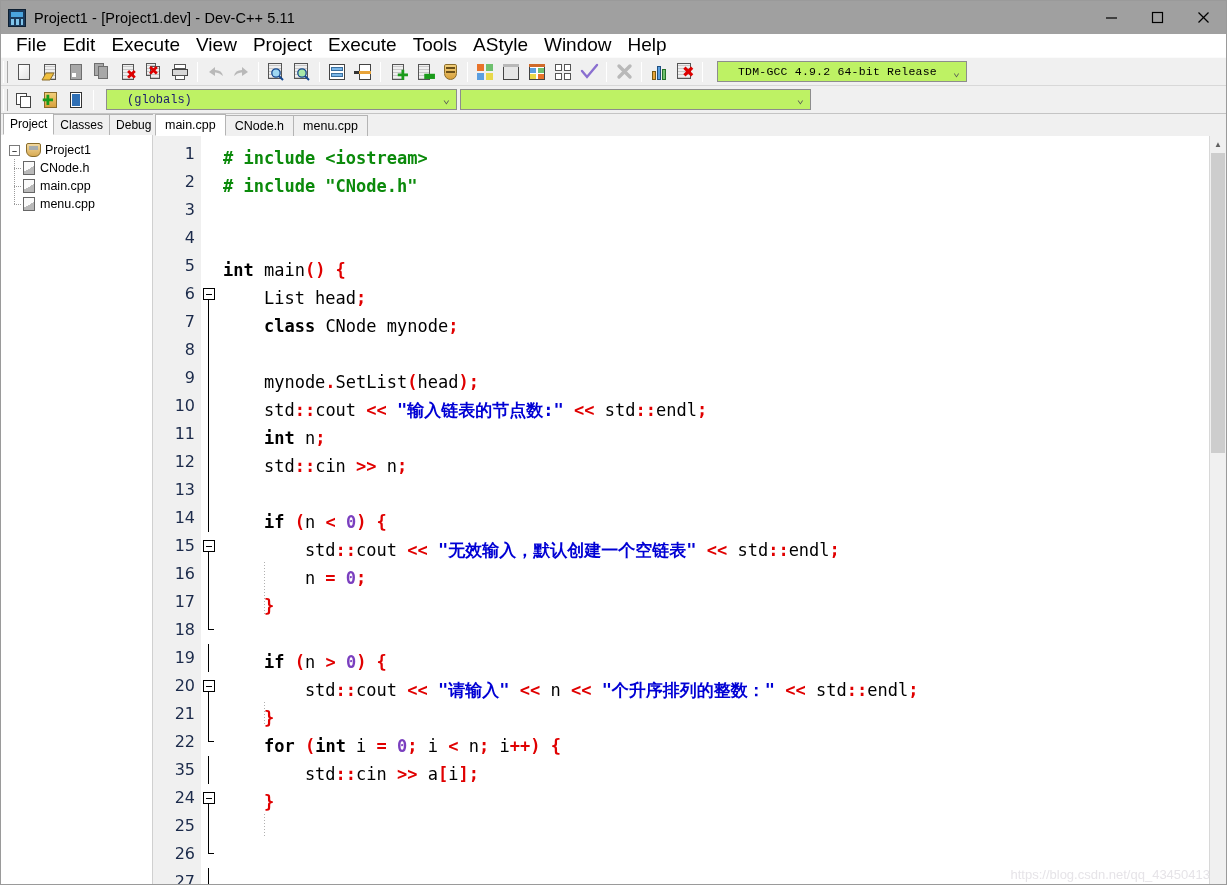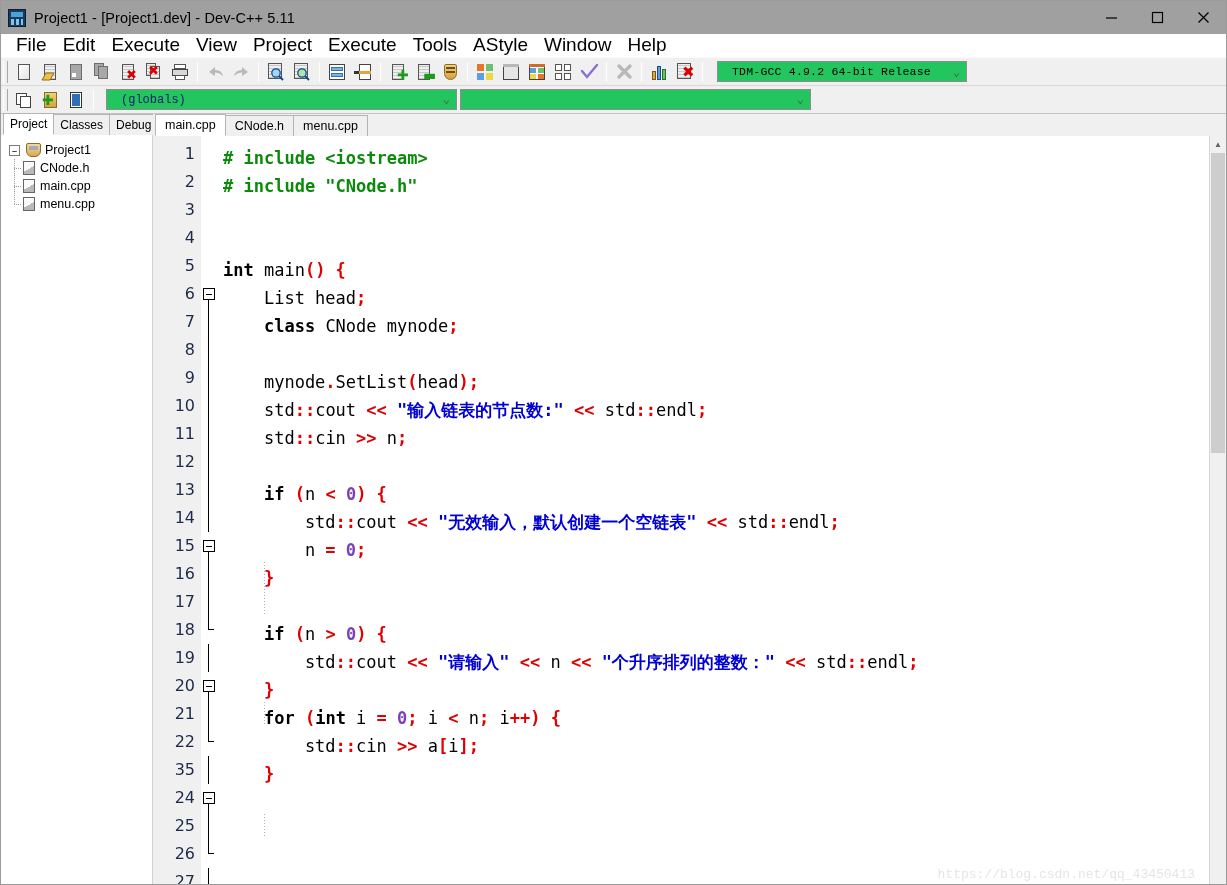--- a/index.html
+++ b/index.html
@@ -122,26 +122,26 @@
 
   
   .toolbar2 {
     height: 28px; min-height: 28px;
     background: #f0f0f0;
     display: flex; align-items: center;
     border-bottom: 1px solid #c4c4c4;
   }
   .combo {
     height: 21px;
-    background: #22c55e;
+    background: #bef264;
     border: 1px solid #8d8d8d;
     display: flex; align-items: center;
     font-family: "Liberation Mono", monospace;
     font-size: 12px; color: #1a1a6e;
-    padding-left: 14px;
+    padding-left: 20px;
     position: relative;
   }
   .combo .chev {
     margin-left: auto; margin-right: 6px;
     color: #555;
   }
   .combo.globals { width: 351px; margin-left: 8px; }
   .combo.blank   { width: 351px; margin-left: 3px; }
   .combo.compiler{ width: 250px; margin-left: 10px;
                    font-size: 11.5px; color: #000; letter-spacing: .2px; }
@@ -307,23 +307,23 @@
   }
   .sbtn {
     height: 17px; background: #f0f0f0;
     display: flex; align-items: center; justify-content: center;
     color: #606060; font-size: 8px;
   }
   .sthumb { height: 300px; background: #cdcdcd; margin: 0 1px; }
   .strack { flex: 1; background: #f0f0f0; }
 
   .watermark {
-    position: absolute; right: 31px; bottom: 2px;
+    position: absolute; right: 16px; bottom: 2px;
     font-size: 13px; color: #e6e4e8;
-    font-family: Liberation Mono, monospace;
+    font-family: Liberation Sans, sans-serif;
     white-space: nowrap; pointer-events: none; padding-left: 12px;
   }
 </style>
 </head>
 <body>
 
 <div id="app">
 
   <div class="titlebar">
     <div class="title-icon"></div>
@@ -736,20 +736,21 @@
               <div class="cline"><span class="pp"># include </span><span class="str">&lt;iostream&gt;</span></div>
               <div class="cline"><span class="pp"># include </span><span class="str">"CNode.h"</span></div>
               <div class="cline">&nbsp;</div>
               <div class="cline">&nbsp;</div>
               <div class="cline"><span class="kw">int</span><span class="pln"> main</span><span class="sym">() {</span></div>
               <div class="cline"><span class="pln">    List head</span><span class="sym">;</span></div>
               <div class="cline"><span class="pln">    </span><span class="kw">class</span><span class="pln"> CNode mynode</span><span class="sym">;</span></div>
               <div class="cline">&nbsp;</div>
               <div class="cline"><span class="pln">    mynode</span><span class="sym">.</span><span class="pln">SetList</span><span class="sym">(</span><span class="pln">head</span><span class="sym">);</span></div>
               <div class="cline"><span class="pln">    std</span><span class="sym">::</span><span class="pln">cout </span><span class="sym">&lt;&lt; </span><span class="cstr">"输入链表的节点数:"</span><span class="sym"> &lt;&lt; </span><span class="pln">std</span><span class="sym">::</span><span class="pln">endl</span><span class="sym">;</span></div>
+              <div class="cline"><span class="pln">    </span><span class="kw">int</span><span class="pln"> n</span><span class="sym">;</span></div>
               <div class="cline"><span class="pln">    std</span><span class="sym">::</span><span class="pln">cin </span><span class="sym">&gt;&gt; </span><span class="pln">n</span><span class="sym">;</span></div>
               <div class="cline">&nbsp;</div>
               <div class="cline"><span class="pln">    </span><span class="kw">if</span><span class="sym"> (</span><span class="pln">n </span><span class="sym">&lt; </span><span class="num">0</span><span class="sym">) {</span></div>
               <div class="cline"><span class="pln">        std</span><span class="sym">::</span><span class="pln">cout </span><span class="sym">&lt;&lt; </span><span class="cstr">"无效输入，默认创建一个空链表"</span><span class="sym"> &lt;&lt; </span><span class="pln">std</span><span class="sym">::</span><span class="pln">endl</span><span class="sym">;</span></div>
               <div class="cline"><span class="pln">        n </span><span class="sym">= </span><span class="num">0</span><span class="sym">;</span></div>
               <div class="cline"><span class="pln">    </span><span class="sym">}</span></div>
               <div class="cline">&nbsp;</div>
               <div class="cline"><span class="pln">    </span><span class="kw">if</span><span class="sym"> (</span><span class="pln">n </span><span class="sym">&gt; </span><span class="num">0</span><span class="sym">) {</span></div>
               <div class="cline"><span class="pln">        std</span><span class="sym">::</span><span class="pln">cout </span><span class="sym">&lt;&lt; </span><span class="cstr">"请输入"</span><span class="sym"> &lt;&lt; </span><span class="pln">n</span><span class="sym"> &lt;&lt; </span><span class="cstr">"个升序排列的整数："</span><span class="sym"> &lt;&lt; </span><span class="pln">std</span><span class="sym">::</span><span class="pln">endl</span><span class="sym">;</span></div>
               <div class="cline"><span class="pln">    </span><span class="sym">}</span></div>

